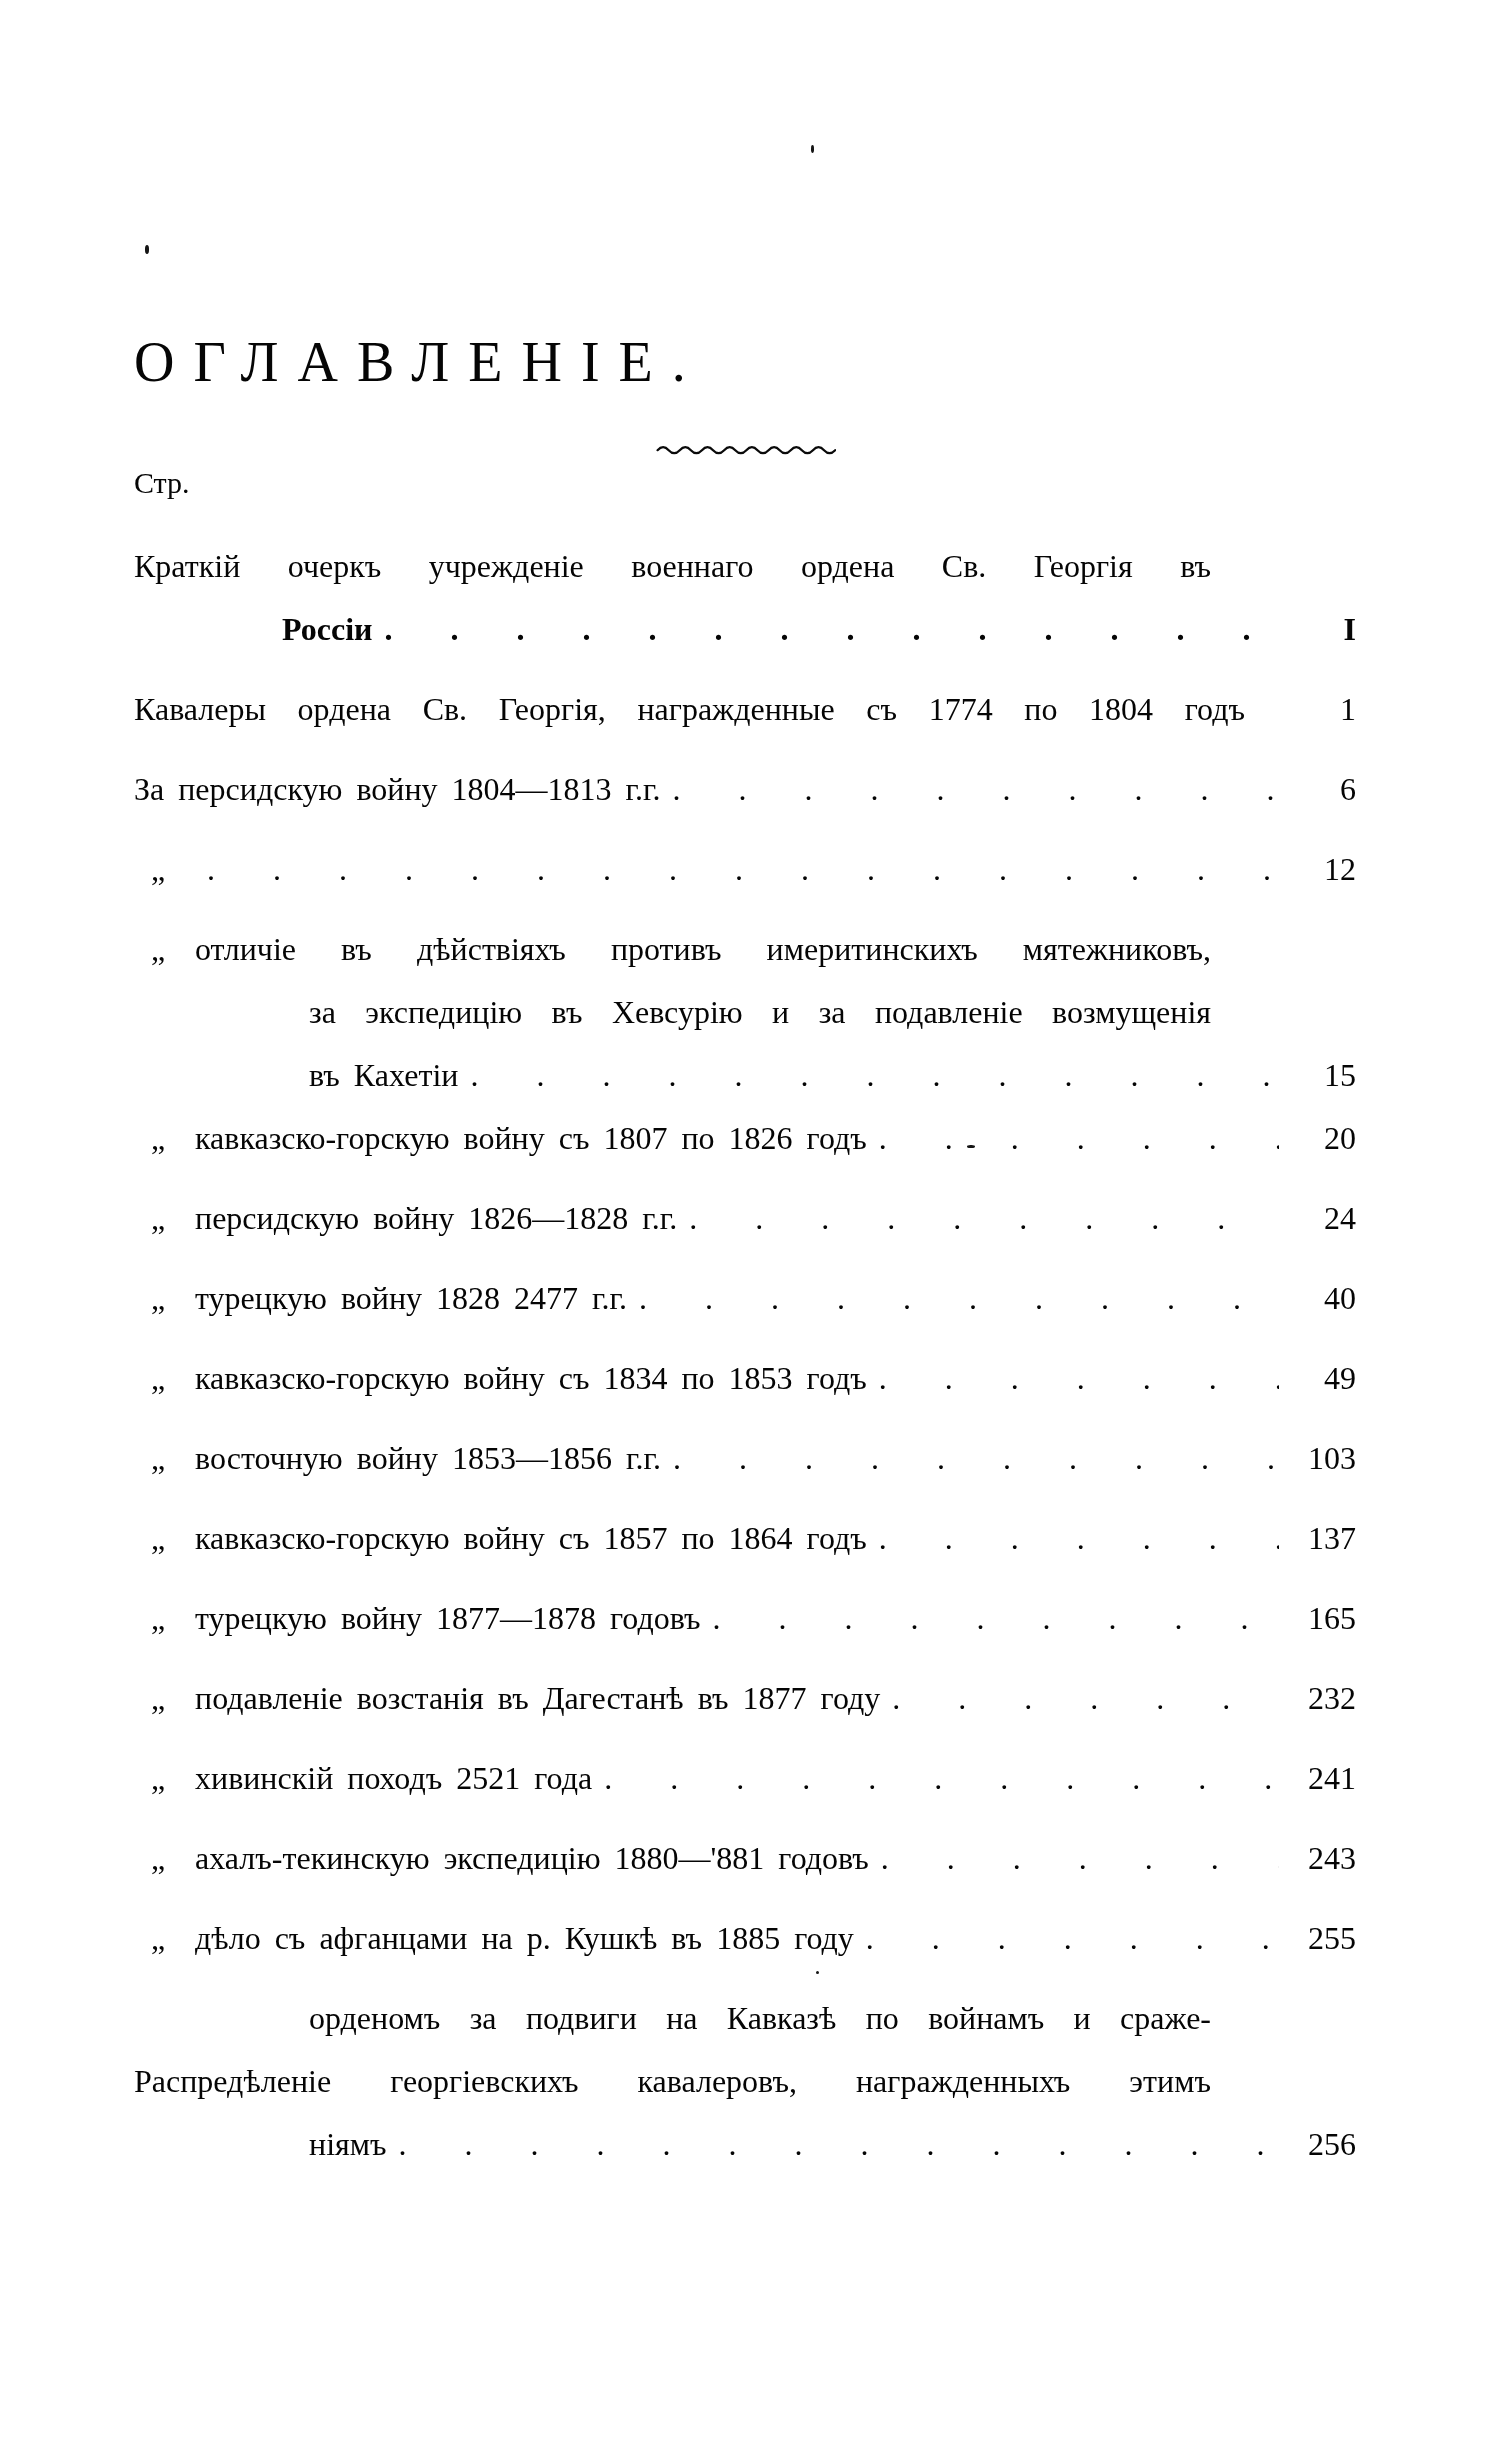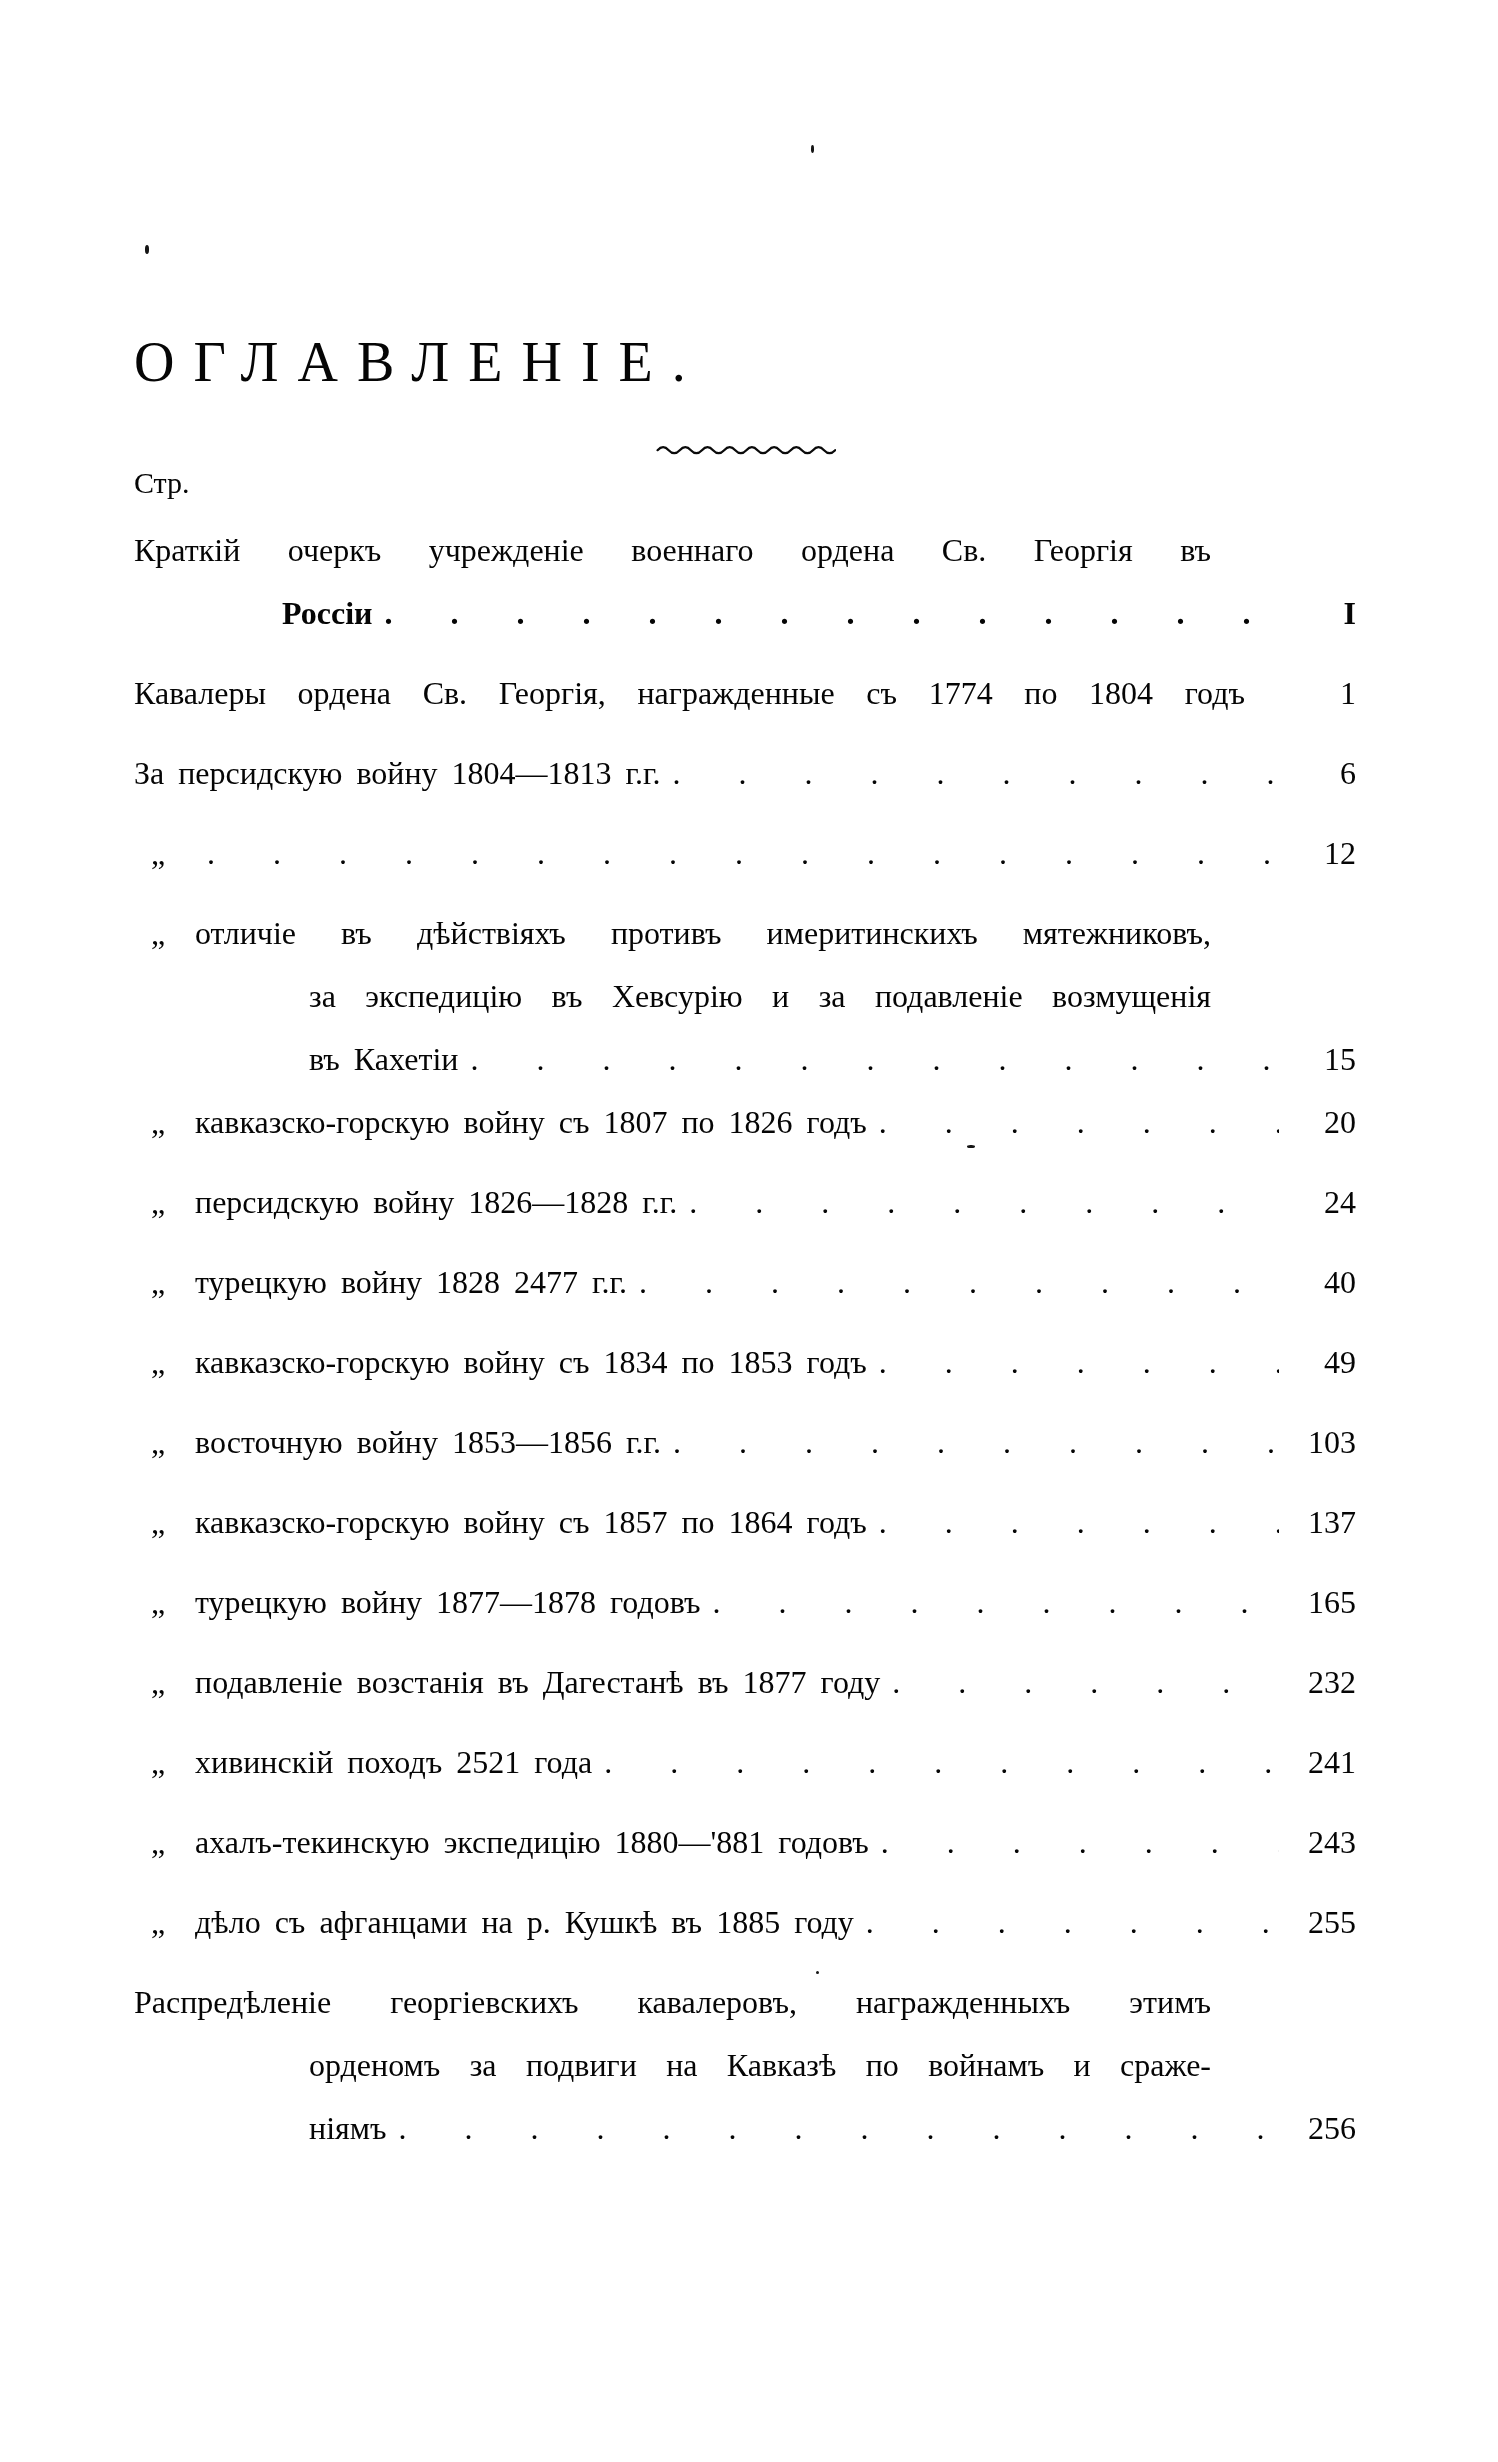--- a/index.html
+++ b/index.html
@@ -29,21 +29,21 @@
     display: block;
     margin: 55px auto 0 auto;
   }
   .col-header {
     text-align: left;
     font-size: 30px;
     line-height: 36px;
     margin-top: 6.8px;
   }
   .toc {
-    margin-top: 31px;
+    margin-top: 47px;
   }
   .entry { margin-bottom: 44px; }
   .entry.tight { margin-bottom: 27px; }
   .line {
     display: flex;
     align-items: baseline;
     font-size: 32px;
     line-height: 36px;
     word-spacing: 6px;
     white-space: nowrap;
@@ -240,28 +240,28 @@
       </div>
       <div class="entry">
         <div class="line ind-0">
     <span class="prefix">„</span>
     <span class="text">дѣло съ афганцами на р. Кушкѣ въ 1885 году</span>
     <span class="leader">. . . . . . . . . . . . . . . . . . . . . . . . . . . . . . . . . . . . . . . . . . . . . . . . </span>
     <span class="pagenum">255</span>
   </div>
       </div>
       <div class="entry tight">
+        <div class="line ind-3 j-full">
+
+    <span class="text">орденомъ за подвиги на Кавказѣ по войнамъ и сраже-</span>
+
+  </div>
         <div class="line ind-0 j-full">
 
     <span class="text">Распредѣленіе георгіевскихъ кавалеровъ, награжденныхъ этимъ</span>
-
-  </div>
-        <div class="line ind-3 j-full">
-
-    <span class="text">орденомъ за подвиги на Кавказѣ по войнамъ и сраже-</span>
 
   </div>
         <div class="line ind-3">
 
     <span class="text">ніямъ</span>
     <span class="leader">. . . . . . . . . . . . . . . . . . . . . . . . . . . . . . . . . . . . . . . . . . . . . . . . </span>
     <span class="pagenum">256</span>
   </div>
       </div>
     </div>

